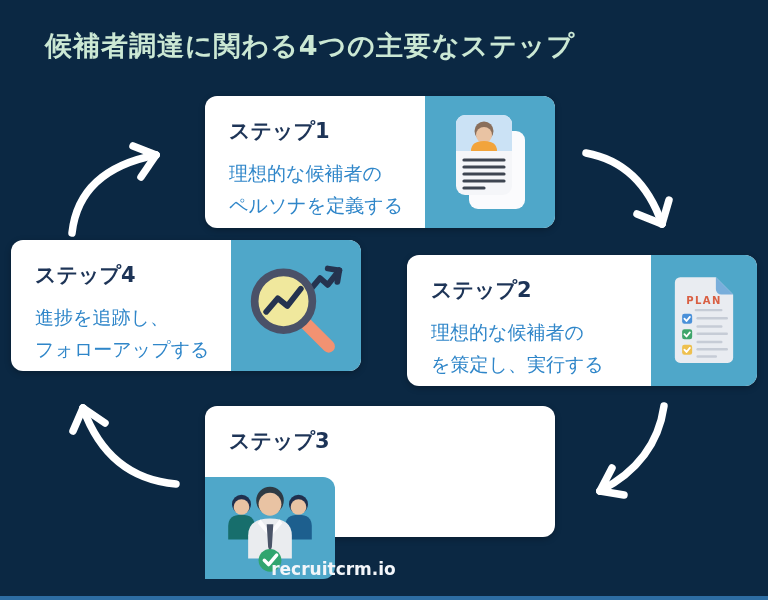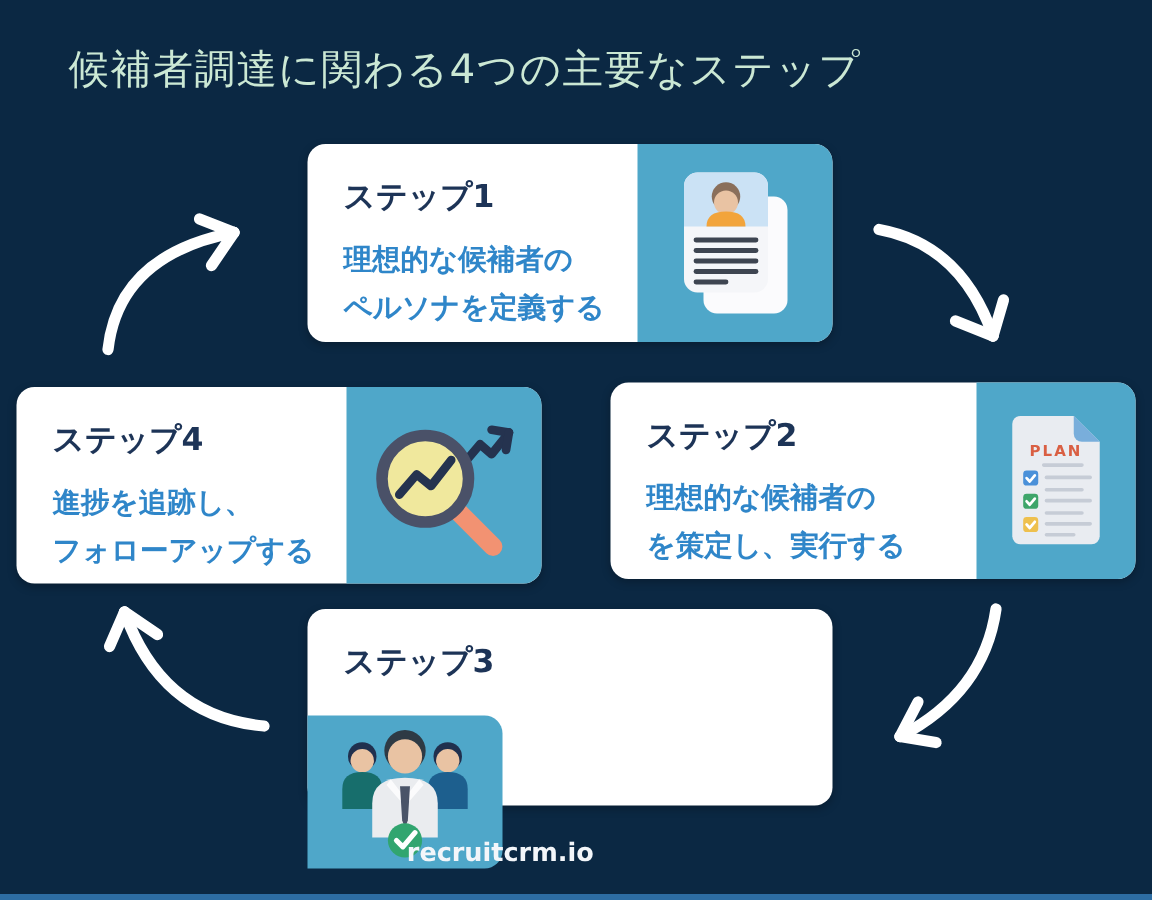--- a/index.html
+++ b/index.html
@@ -7,42 +7,42 @@
   body {
     position: relative;
     width: 768px; height: 600px;
     background: #0B2843;
     overflow: hidden;
     font-family: "DejaVu Sans", "Liberation Sans", sans-serif;
   }
   .title {
     position: absolute; top: 28px; left: 0; width: 620px;
     text-align: center;
-    font-size: 27px; font-weight: normal;
+    font-size: 27px; font-weight: bold;
     color: #CBE8D4; letter-spacing: 1px;
   }
   .card {
     position: absolute;
     width: 350px; height: 132px;
     background: #ffffff;
     border-radius: 12px;
     display: flex;
     box-shadow: 0 2px 6px rgba(0,0,0,0.25);
   }
   .card1 { left: 205px; top: 96px; }
   .card2 { left: 407px; top: 255px; height: 131px; }
   .card3 { left: 205px; top: 406px; height: 131px; flex-direction: column; }
-  .card4 { left: 11px;  top: 258px; height: 131px; }
+  .card4 { left: 11px;  top: 240px; height: 131px; }
   .card-text { flex: 1; padding: 21px 6px 10px 24px; }
   .step-label {
     font-size: 21px; font-weight: bold;
     color: #1D3457; margin-bottom: 12px;
   }
   .step-desc {
-    font-size: 19px; font-weight: bold;
+    font-size: 19px; font-weight: normal;
     color: #2F86C9; line-height: 1.7;
   }
   .desc-line { display: block; white-space: nowrap; }
   .card-icon {
     width: 130px; align-self: stretch;
     background: #4FA7C9;
     border-radius: 0 12px 12px 0;
     display: flex; align-items: center; justify-content: center;
   }
   .card2 .card-icon { width: 106px; }

